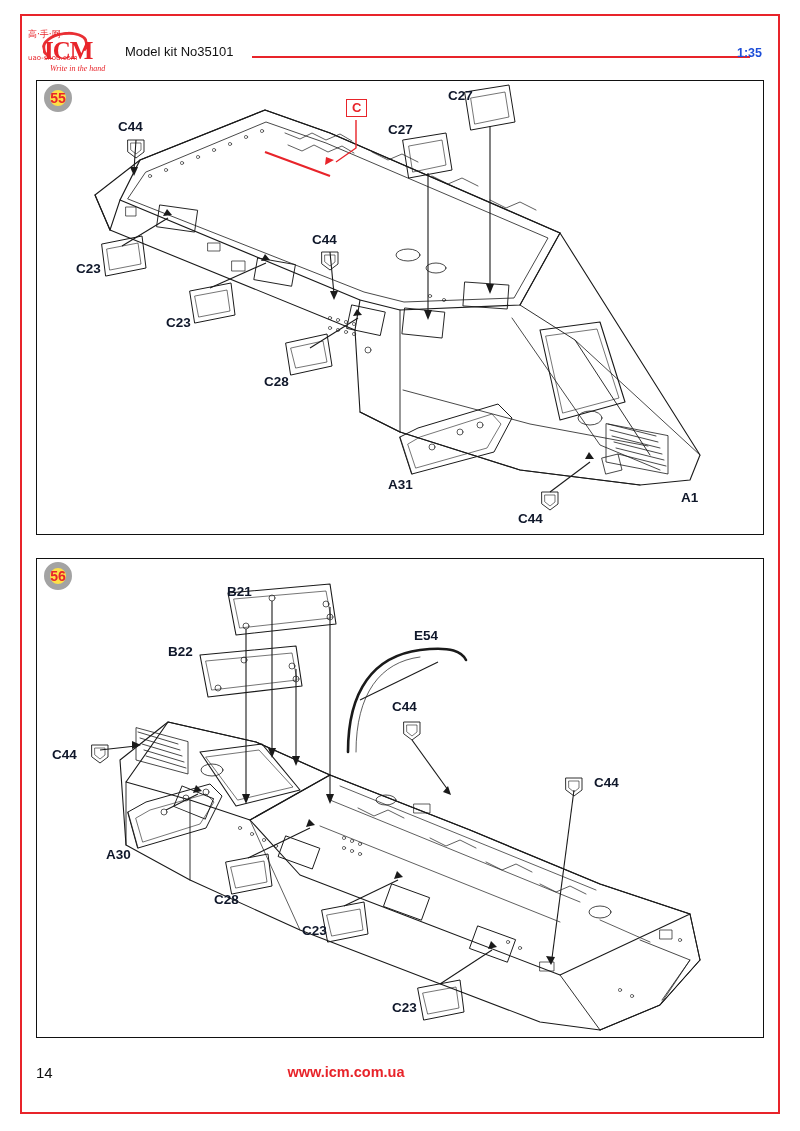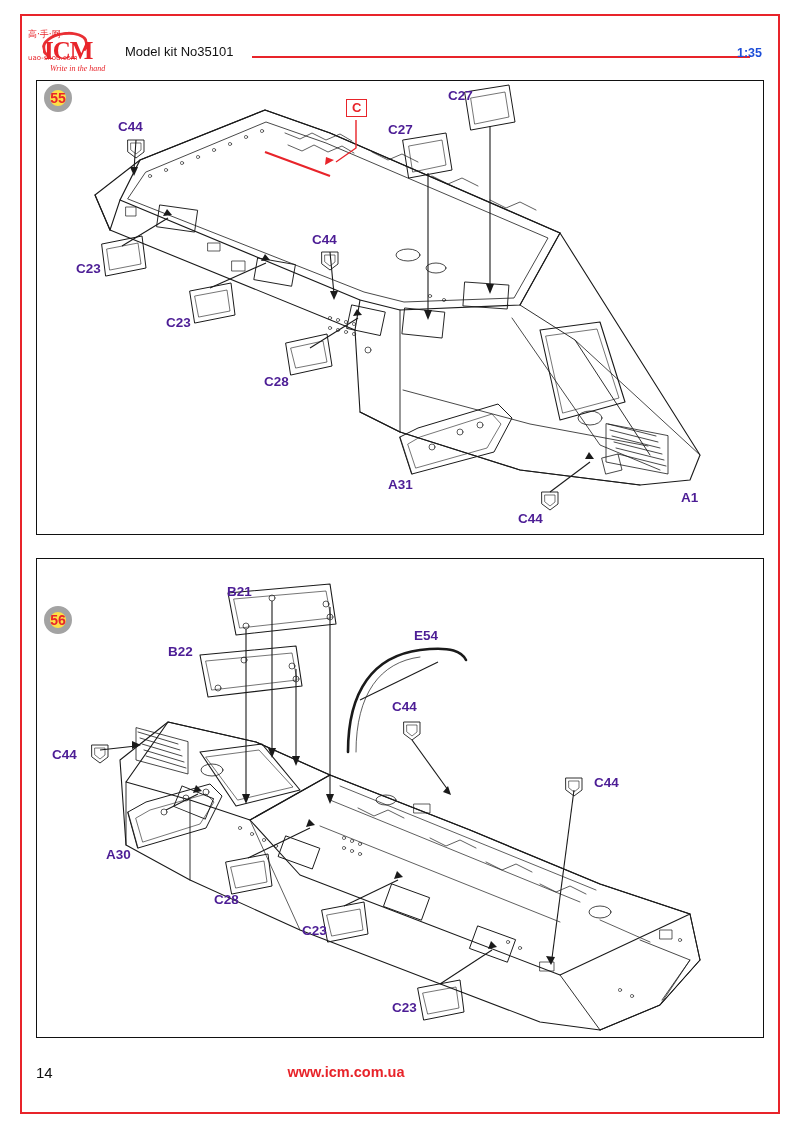--- a/index.html
+++ b/index.html
@@ -102,21 +102,21 @@
     display: flex; align-items: center; justify-content: center;
     background: #fde047;
     font-family: "Liberation Sans", sans-serif;
   }
 
   
   .lbl {
     position: absolute;
     font-size: 13.5px;
     font-weight: bold;
-    color: #4c1d95;
+    color: #0f172a;
     white-space: nowrap;
     font-family: "Liberation Sans", sans-serif;
   }
   .lbl-box {
     position: absolute;
     border: 1.6px solid #e8242a;
     color: #e8242a;
     font-size: 13px;
     font-weight: bold;
     padding: 0px 5px 1px 5px;
@@ -315,21 +315,21 @@
 <div class="lbl" style="left:76px;  top:261px;">C23</div>
 <div class="lbl" style="left:166px; top:315px;">C23</div>
 <div class="lbl" style="left:312px; top:232px;">C44</div>
 <div class="lbl" style="left:264px; top:374px;">C28</div>
 <div class="lbl" style="left:388px; top:477px;">A31</div>
 <div class="lbl" style="left:518px; top:511px;">C44</div>
 <div class="lbl" style="left:681px; top:490px;">A1</div>
 <div class="lbl-box" style="left:346px; top:99px;">C</div>
 
 <div class="panel" id="panel-56"></div>
-<div class="step-badge" style="left:44px; top:562px;margin-top:44px;">56</div>
+<div class="step-badge" style="left:44px; top:562px;">56</div>
 
 <div class="svg-layer">
 <svg width="800" height="1131" viewBox="0 0 800 1131" fill="none" xmlns="http://www.w3.org/2000/svg">
   <g stroke="#1a1a1a" stroke-width="1.1" fill="none" stroke-linejoin="round" stroke-linecap="round">
 
     <path d="M120 760 L168 722 L256 742 L330 775 L470 830 L600 884 L690 914 L700 960 L660 1005 L600 1030 L540 1022 L430 980 L300 930 L190 880 L126 845 Z"></path>
 
     <path d="M168 722 L256 742 L330 775 L250 820 L190 800 L126 782 Z" stroke-width="1.1"></path>
     <path d="M330 775 L470 830 L600 884 L690 914 L560 975 L430 925 L300 875 L250 820 Z" stroke-width="1.1"></path>
 

